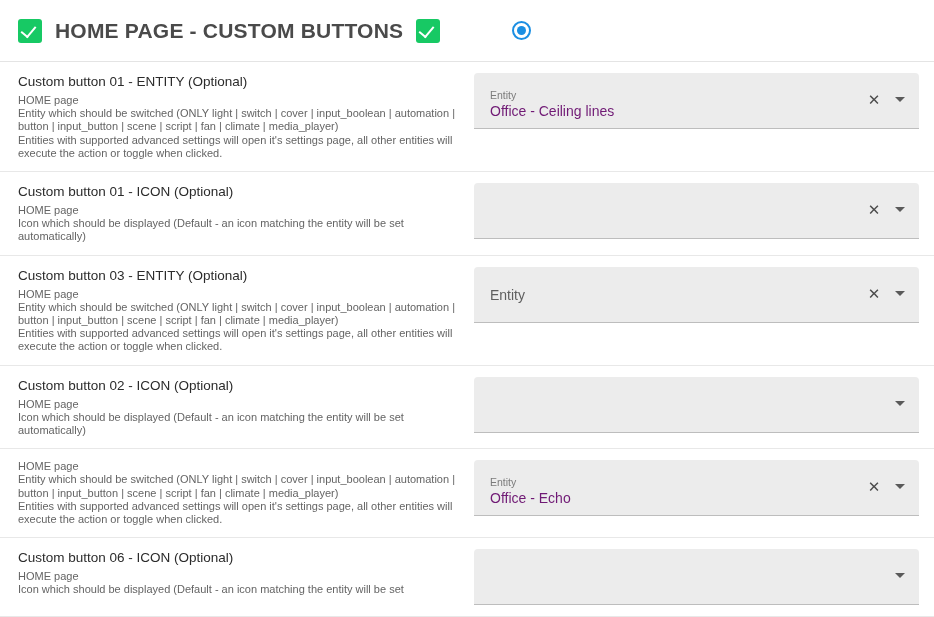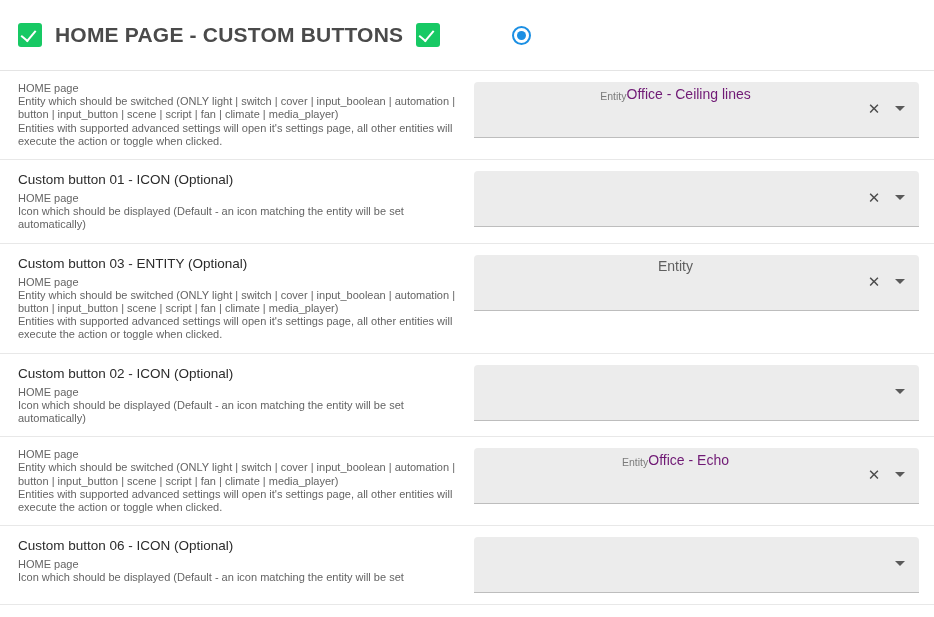--- a/index.html
+++ b/index.html
@@ -12,21 +12,21 @@
   }
   .page {
     width: 934px;
     height: 617px;
     position: relative;
     background: #fff;
   }
 
   
   .header {
-    height: 71px;
+    height: 62px;
     display: flex;
     align-items: center;
     padding: 0 0 0 18px;
     border-bottom: 1px solid #e4e4e4;
     background: #fff;
   }
   .check-box {
     width: 24px; height: 24px;
     background: #17c964;
     border-radius: 3px;
@@ -112,21 +112,21 @@
     border-bottom: 1px solid #bdbdbd;
     height: 56px;
     display: flex;
     align-items: center;
     padding: 0 6px 0 16px;
   }
   .field-texts {
     flex: 1 1 auto;
     min-width: 0;
     display: flex;
-    flex-direction: row;
+    flex-direction: column;
     justify-content: center;
     height: 100%;
     padding-top: 2px;
   }
   .field-label-small {
     font-size: 10.5px;
     color: #7b7b7b;
     line-height: 12px;
     margin-top: 6px;
   }
@@ -181,20 +181,21 @@
     <div class="radio-wrap">
       <div class="radio-outer">
         <div class="radio-inner"></div>
       </div>
     </div>
   </div>
 
   <div class="rows" id="rows">
       <div class="row">
         <div class="row-left">
+          <div class="row-title">Custom button 01 - ENTITY (Optional)</div>
           <div class="row-desc">
             <div>HOME page</div>
             <div>Entity which should be switched (ONLY light | switch | cover | input_boolean | automation |</div>
             <div>button | input_button | scene | script | fan | climate | media_player)</div>
             <div>Entities with supported advanced settings will open it's settings page, all other entities will</div>
             <div>execute the action or toggle when clicked.</div>
           </div>
         </div>
         <div class="row-right">
           <div class="field">

